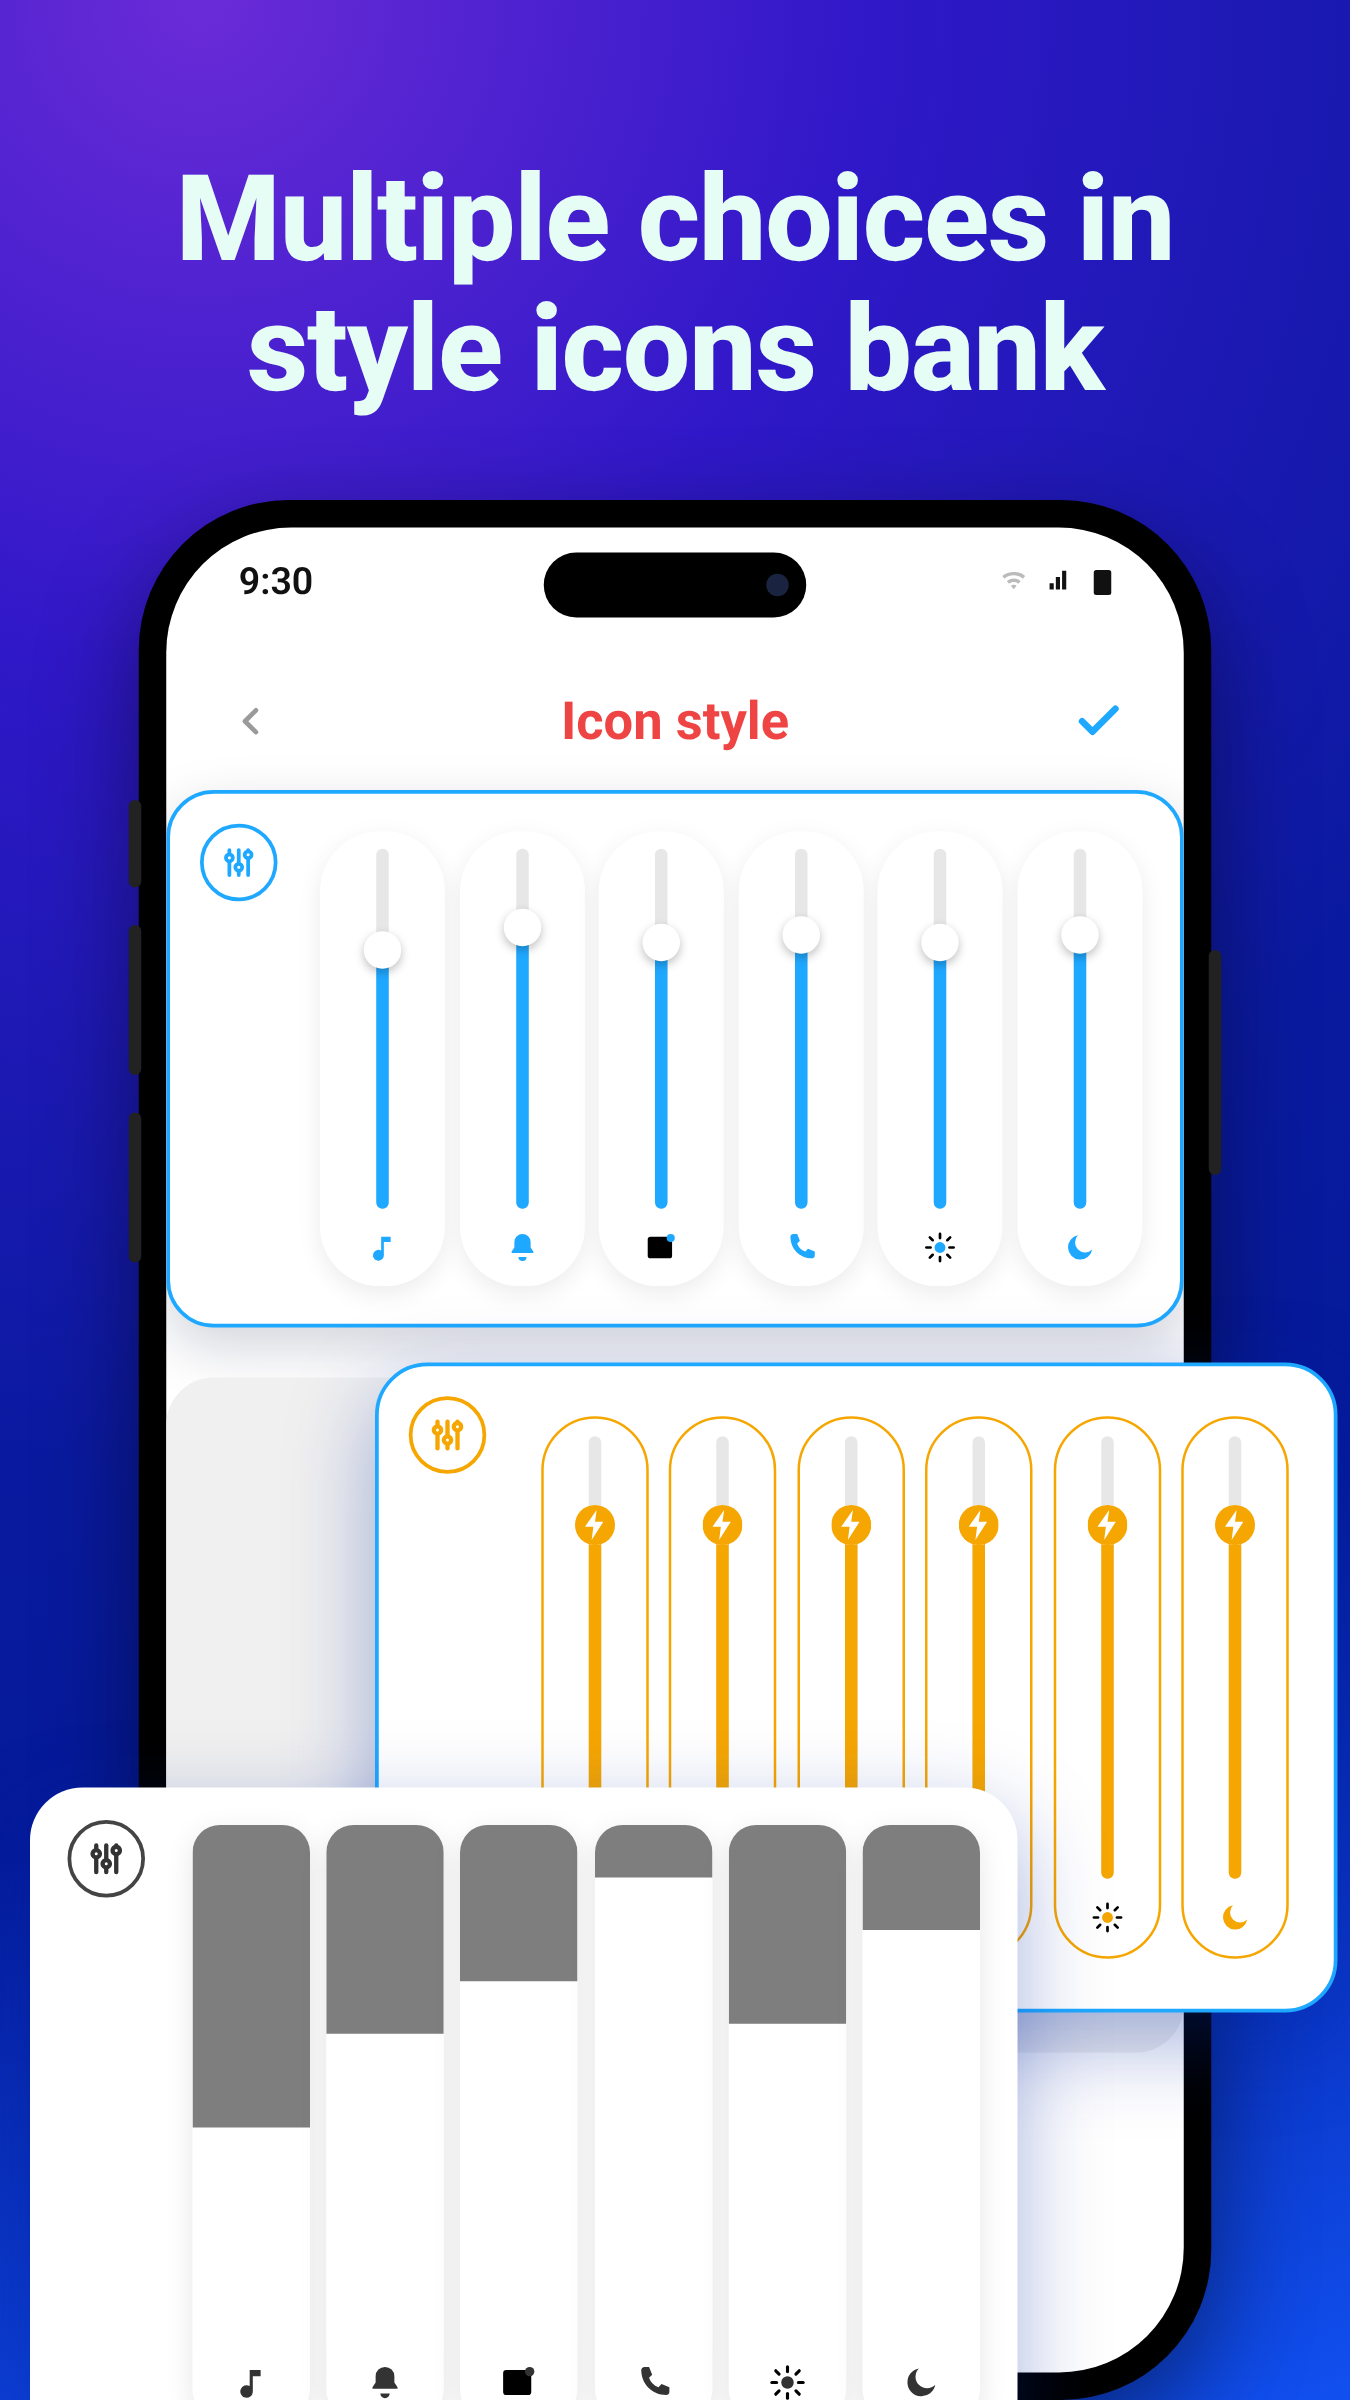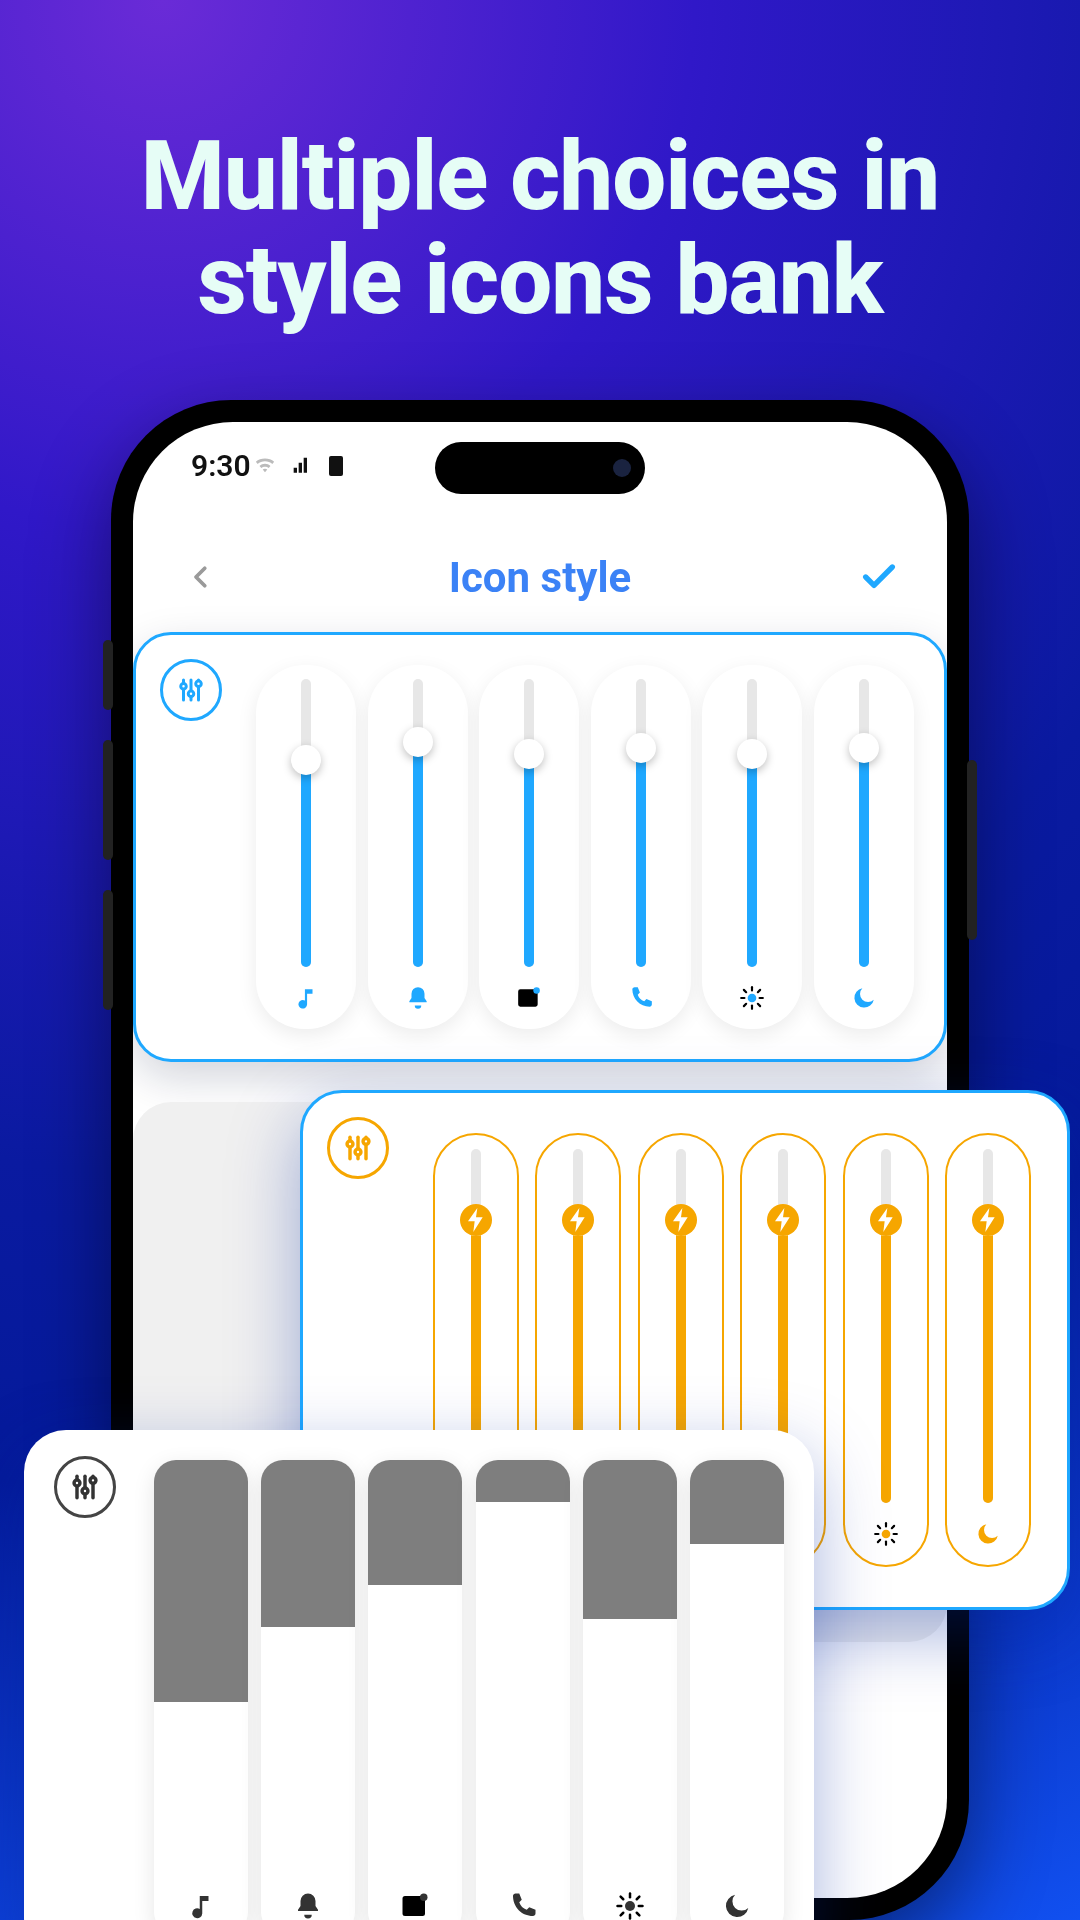--- a/index.html
+++ b/index.html
@@ -57,36 +57,36 @@
     top:20px; left:50%; transform:translateX(-50%);
     width:210px; height:52px;
     background:#000;
     border-radius:30px;
     display:flex; align-items:center; justify-content:flex-end; padding:0 14px;
   }
   .notch .cam { width:18px; height:18px; border-radius:50%; background:#1a2340; }
 
   .statusbar {
     position:absolute; top:26px; left:0; right:0;
-    display:flex; justify-content:flex-start; align-items:center;
+    display:flex; justify-content:space-between; align-items:center;
     padding:0 58px;
     font-size:30px; font-weight:600; color:#111;
   }
   .status-icons { display:flex; gap:10px; align-items:center; }
   .wifi-ic { width:28px; height:22px; }
   .sig-ic { width:26px; height:20px; }
   .batt-ic { width:14px; height:20px; background:#111; margin-left:4px; border-radius:2px;}
 
   .navbar {
     position:absolute; top:110px; left:0; right:0;
     height:90px;
     display:flex; align-items:center; justify-content:space-between;
     padding:0 46px;
   }
-  .navbar .title { flex:1; text-align:center; font-size:42px; font-weight:700; color:#3b82f6; }
+  .navbar .title { flex:1; text-align:center; font-size:42px; font-weight:700; color:#ef4444; }
   .back-ic, .check-ic { width:44px; height:44px; display:flex; align-items:center; justify-content:center; }
 
   .content { position:absolute; top:210px; left:0; right:0; bottom:0; padding:0 30px; }
 
   
   .card {
     background:#fff;
     border-radius:38px;
     position:relative;
     box-shadow: 0 16px 44px rgba(10,20,60,.18);

